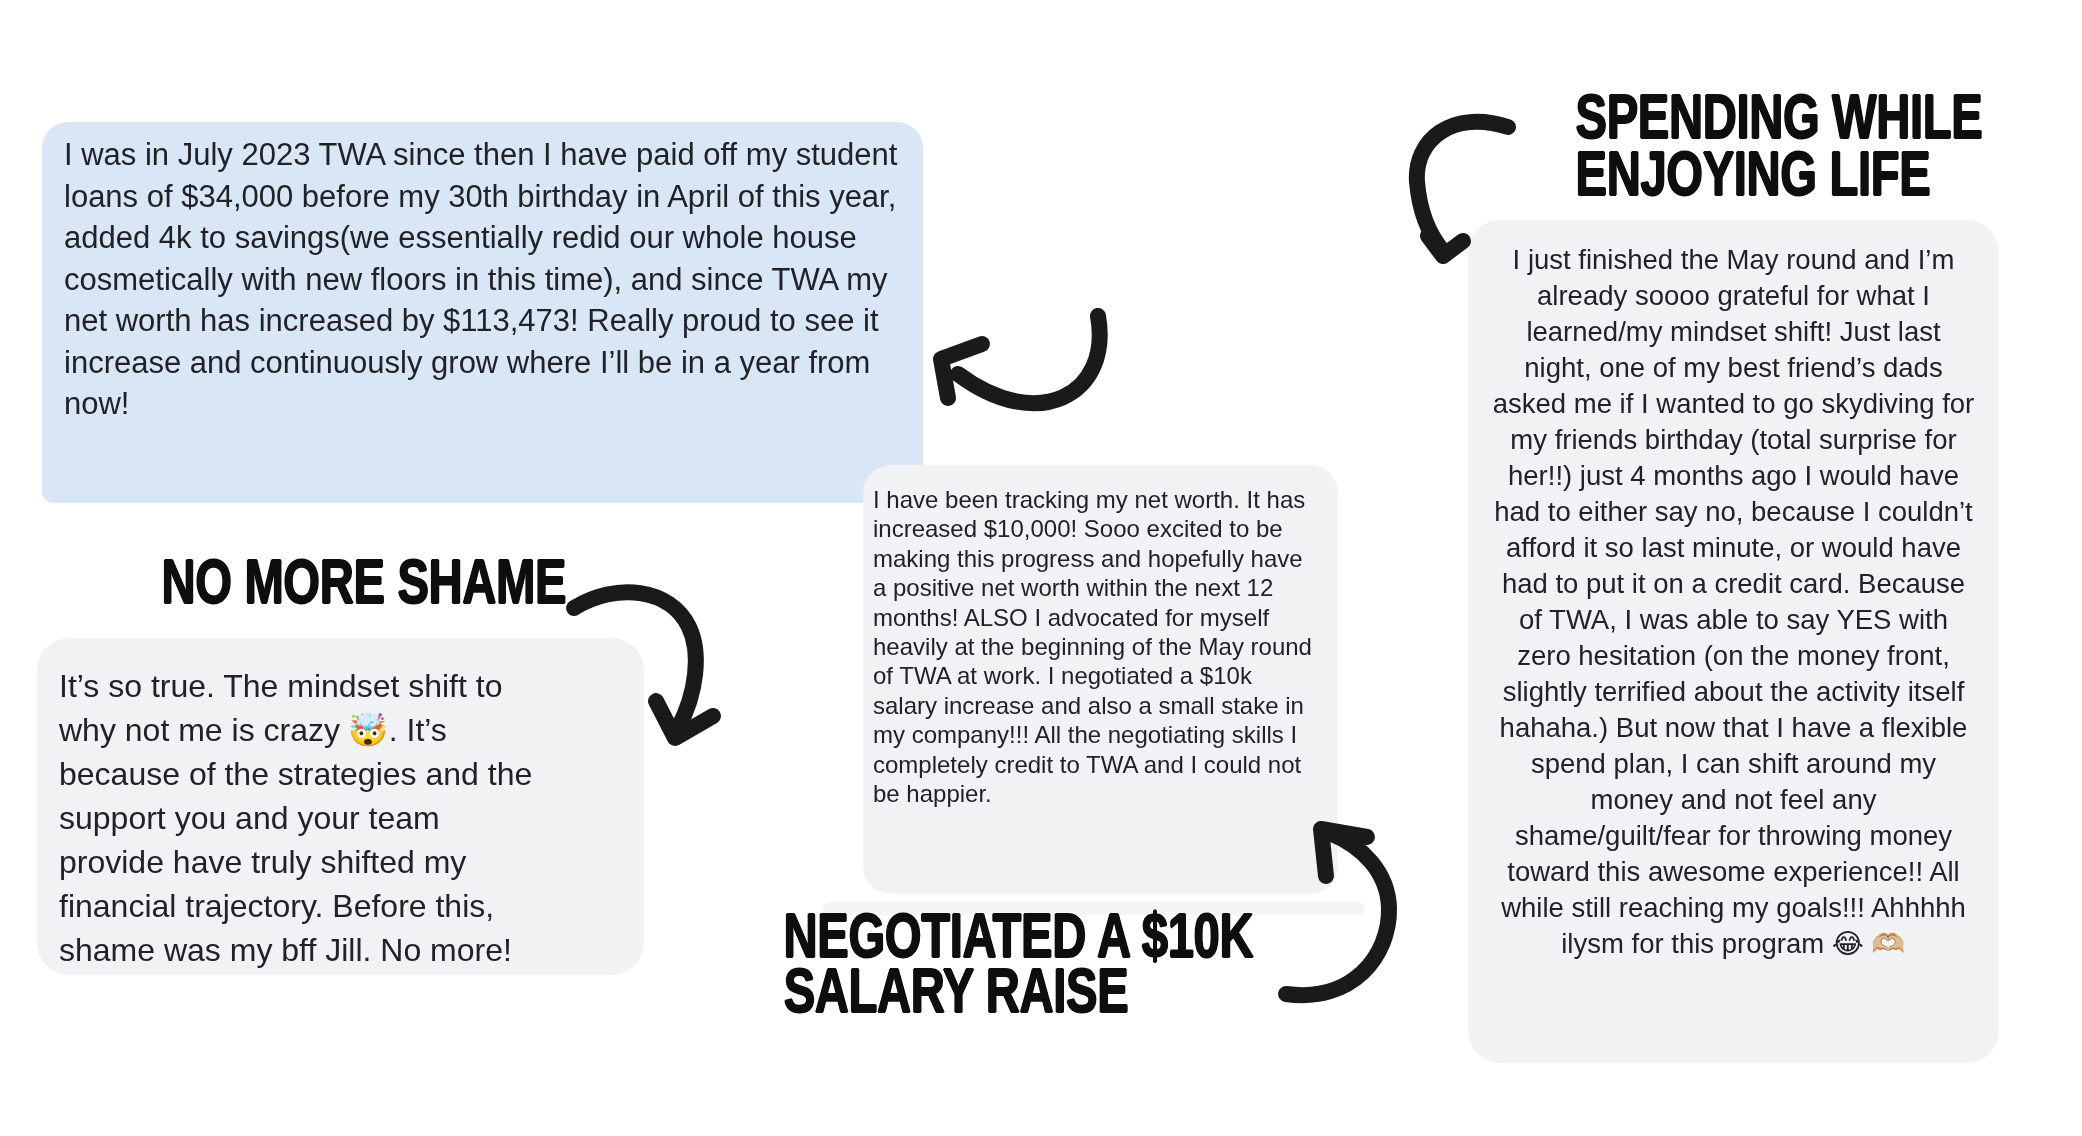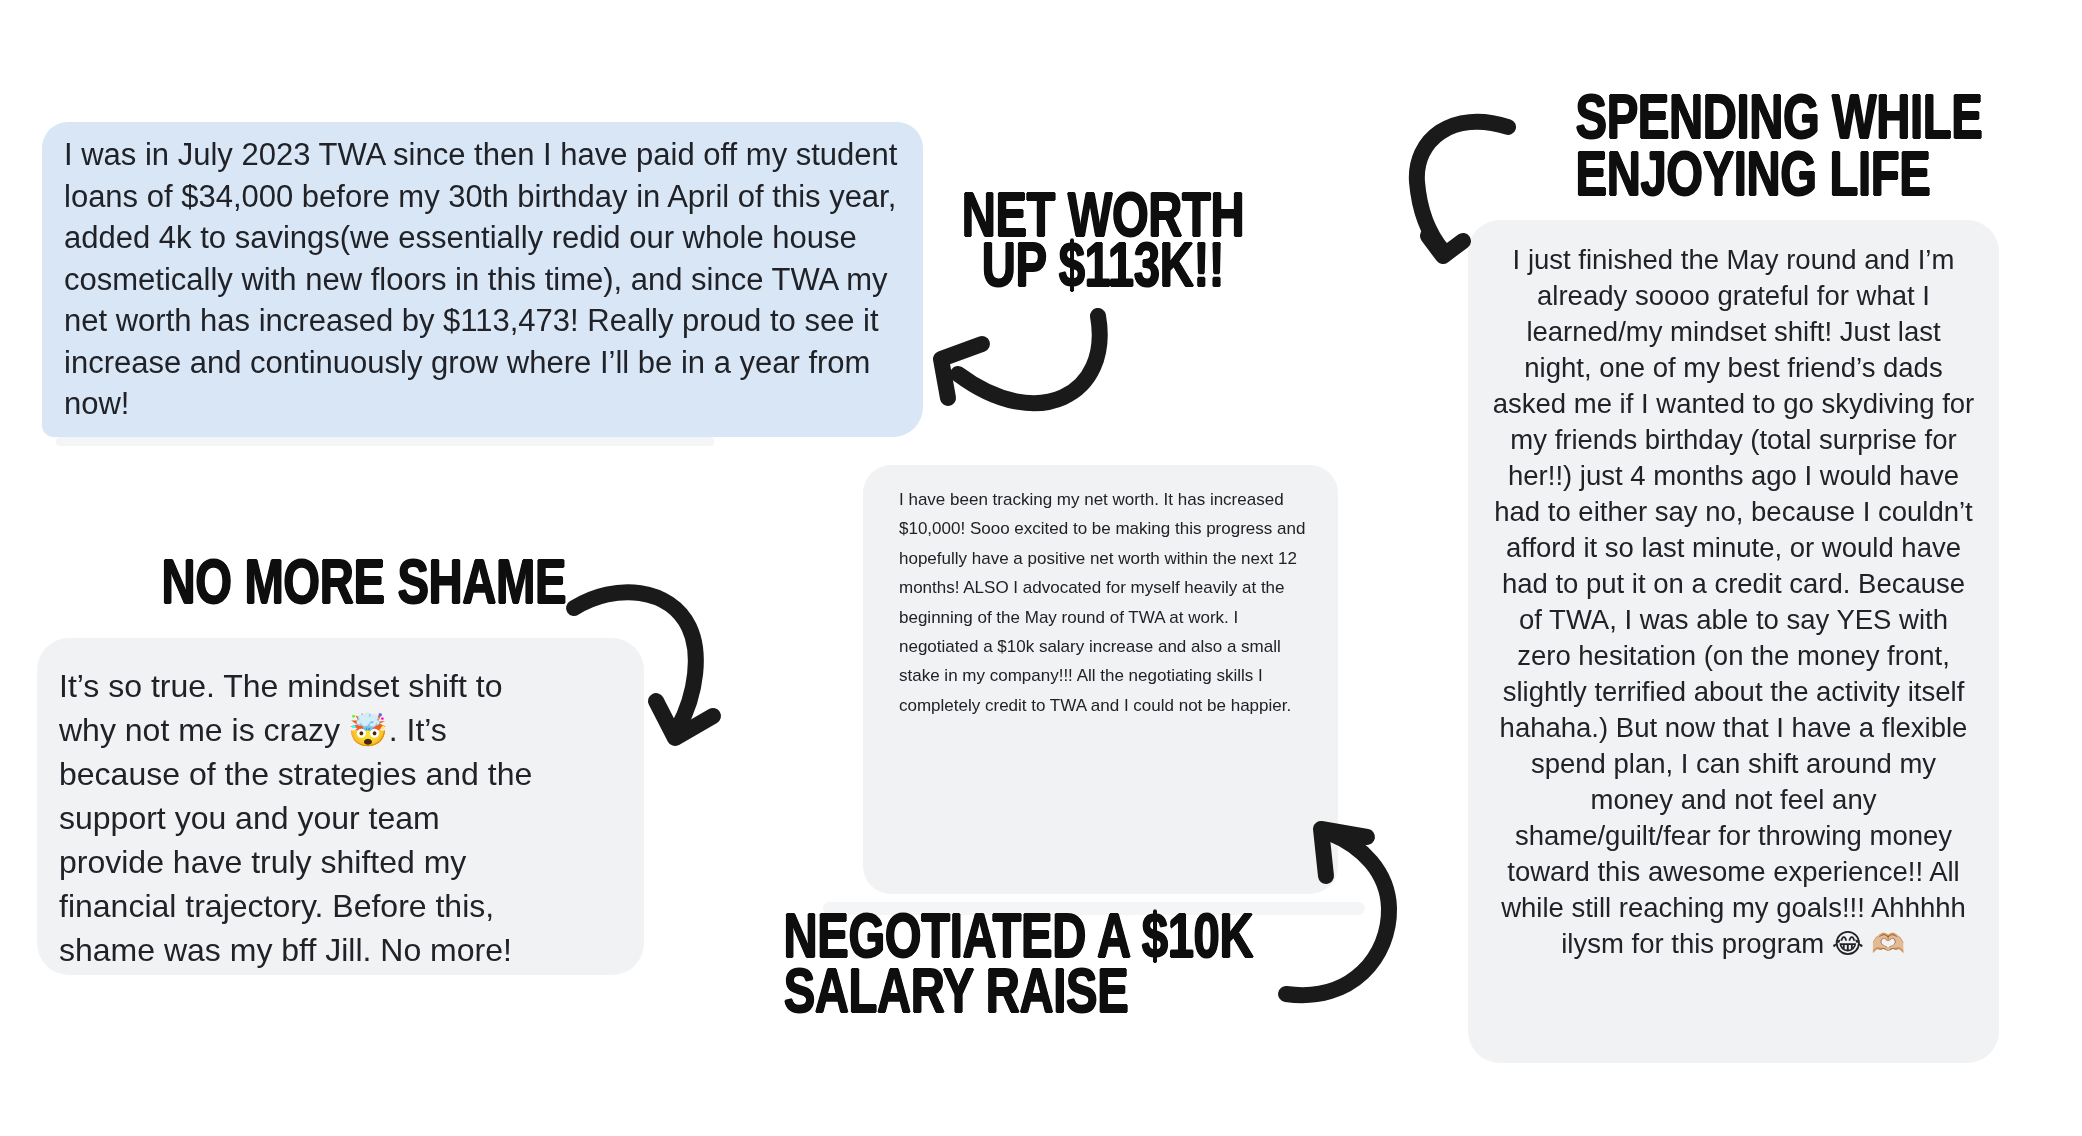--- a/index.html
+++ b/index.html
@@ -15,36 +15,36 @@
     position: absolute;
     color: var(--body-text, #202227);
     box-sizing: border-box;
     overflow: hidden;
     word-wrap: break-word;
   }
   .msg.blue { background: var(--blue-bubble, #d8e6f6); }
   .msg.gray { background: var(--gray-bubble, #f1f2f4); }
 
   #bubble-networth {
-    left: 42px; top: 122px; width: 881px; height: 315px;
+    left: 42px; top: 122px; width: 881px; height: 381px;
     border-radius: 26px 26px 30px 12px;
     padding: 12px 22px;
     font-size: 31px; line-height: 41.5px;
   }
   #bubble-noshame {
     left: 37px; top: 638px; width: 607px; height: 337px;
     border-radius: 32px;
     padding: 26px 96px 26px 22px;
     font-size: 32px; line-height: 44px;
   }
   #bubble-salary {
     left: 863px; top: 465px; width: 475px; height: 429px;
     border-radius: 28px;
-    padding: 20px 23px 20px 36px;
-    font-size: 17px; line-height: 29.4px;
+    padding: 20px 23px 20px 10px;
+    font-size: 24px; line-height: 29.4px;
   }
   #bubble-spending {
     left: 1468px; top: 220px; width: 531px; height: 843px;
     border-radius: 32px;
     padding: 22px 22px;
     font-size: 27.5px; line-height: 36px; text-align: center;
   }
 
   .heading {
     position: absolute;
@@ -97,24 +97,20 @@
   <div class="strip" id="strip-b"></div>
 
   <div class="msg blue" id="bubble-networth">I was in July 2023 TWA since then I have paid off my student loans of $34,000 before my 30th birthday in April of this year, added 4k to savings(we essentially redid our whole house cosmetically with new floors in this time), and since TWA my net worth has increased by $113,473! Really proud to see it increase and continuously grow where I’ll be in a year from now!</div>
 
   <div class="msg gray" id="bubble-noshame">It’s so true. The mindset shift to why not me is crazy 🤯. It’s because of the strategies and the support you and your team provide have truly shifted my financial trajectory. Before this, shame was my bff Jill. No more!</div>
 
   <div class="msg gray" id="bubble-salary">I have been tracking my net worth. It has increased $10,000! Sooo excited to be making this progress and hopefully have a positive net worth within the next 12 months! ALSO I advocated for myself heavily at the beginning of the May round of TWA at work. I negotiated a $10k salary increase and also a small stake in my company!!! All the negotiating skills I completely credit to TWA and I could not be happier.</div>
 
   <div class="msg gray" id="bubble-spending">I just finished the May round and I’m already soooo grateful for what I learned/my mindset shift! Just last night, one of my best friend’s dads asked me if I wanted to go skydiving for my friends birthday (total surprise for her!!) just 4 months ago I would have had to either say no, because I couldn’t afford it so last minute, or would have had to put it on a credit card. Because of TWA, I was able to say YES with zero hesitation (on the money front, slightly terrified about the activity itself hahaha.) But now that I have a flexible spend plan, I can shift around my money and not feel any shame/guilt/fear for throwing money toward this awesome experience!! All while still reaching my goals!!! Ahhhhh ilysm for this program 😂 🫶🏼</div>
 
-  <div class="heading" id="heading-networth">
-    <span class="hl">NET WORTH</span>
-    <span class="hl">UP $113K!!</span>
-  </div>
 
   <div class="heading" id="heading-spending">
     <span class="hl">SPENDING WHILE</span>
     <span class="hl">ENJOYING LIFE</span>
   </div>
 
   <div class="heading" id="heading-noshame">
     <span class="hl">NO MORE SHAME</span>
   </div>
 

